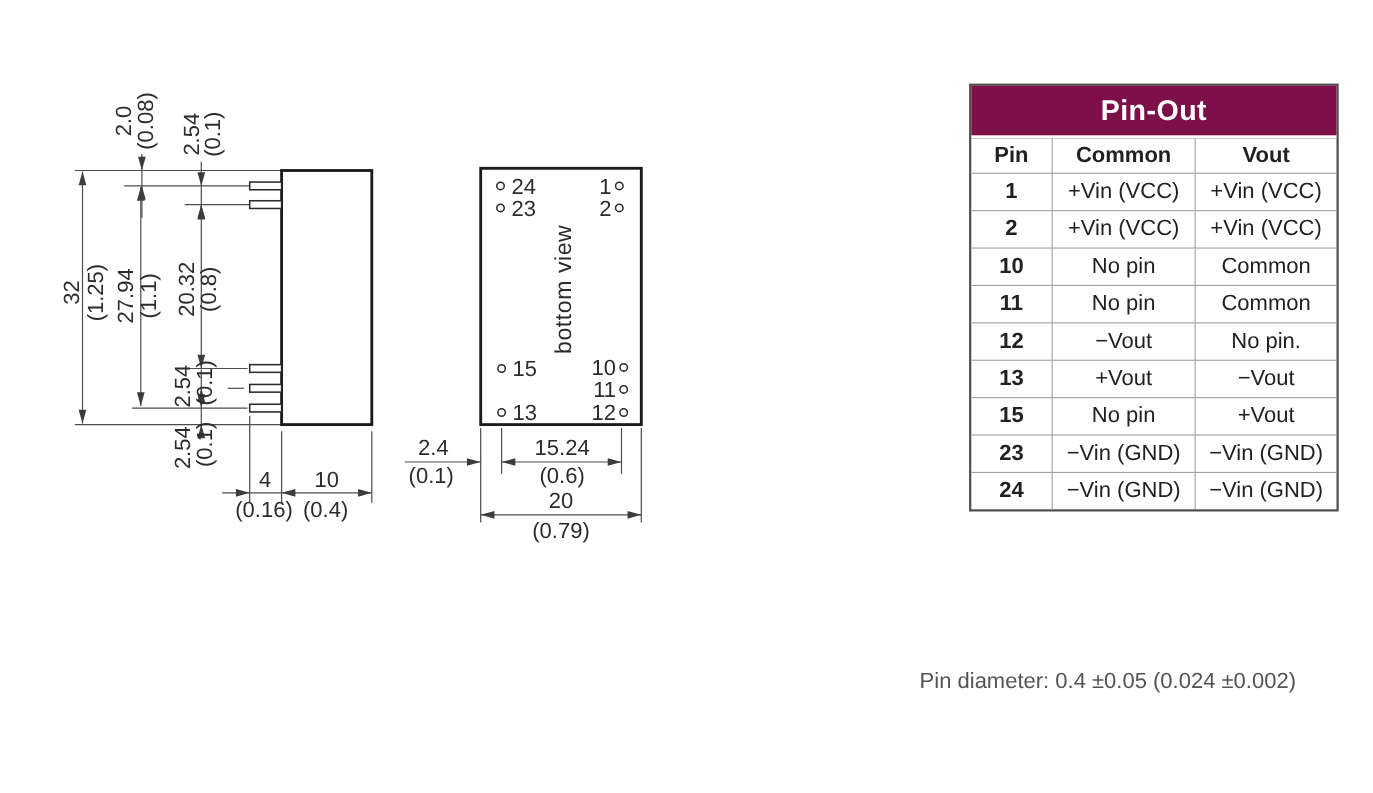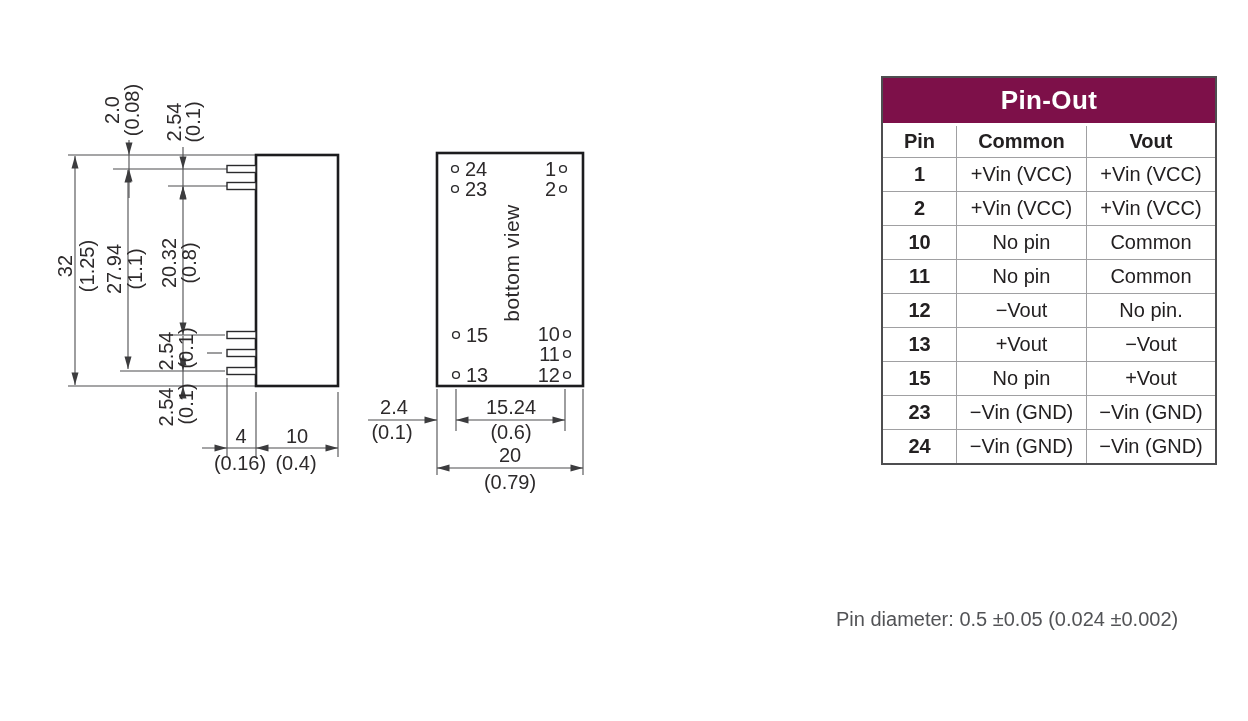--- a/index.html
+++ b/index.html
@@ -241,16 +241,16 @@
     </tr>
     <tr>
       <td class="pin-num">24</td>
       <td>−Vin (GND)</td>
       <td>−Vin (GND)</td>
     </tr>
   </tbody>
 </table>
 
 <div class="notes">
-  <div>Pin diameter: 0.5 ±0.05 (0.024 ±0.002)</div>
+  <div>Pin diameter: 0.4 ±0.05 (0.024 ±0.002)</div>
   
   
 </div>
 
 </body></html>

